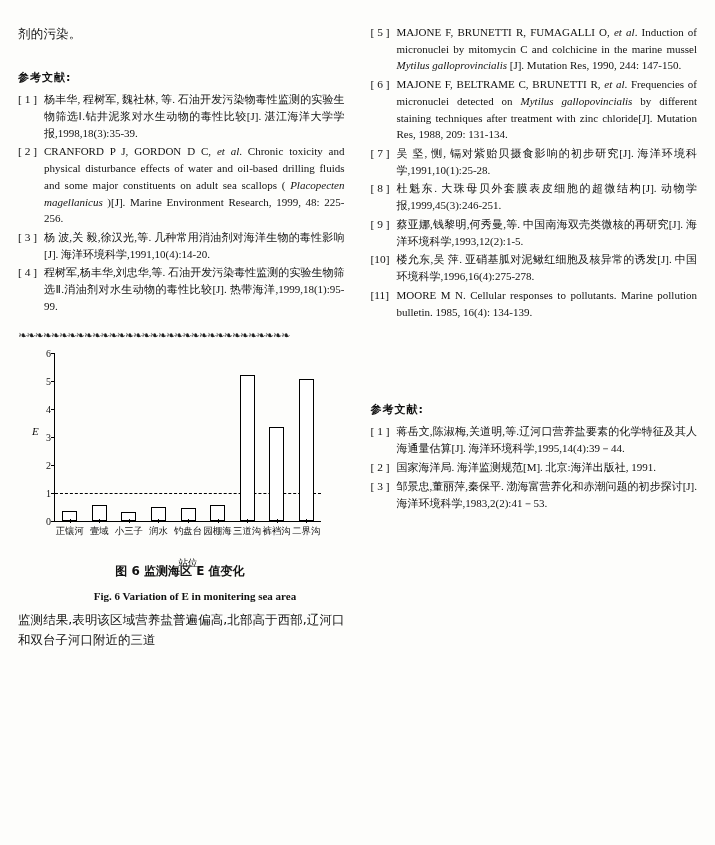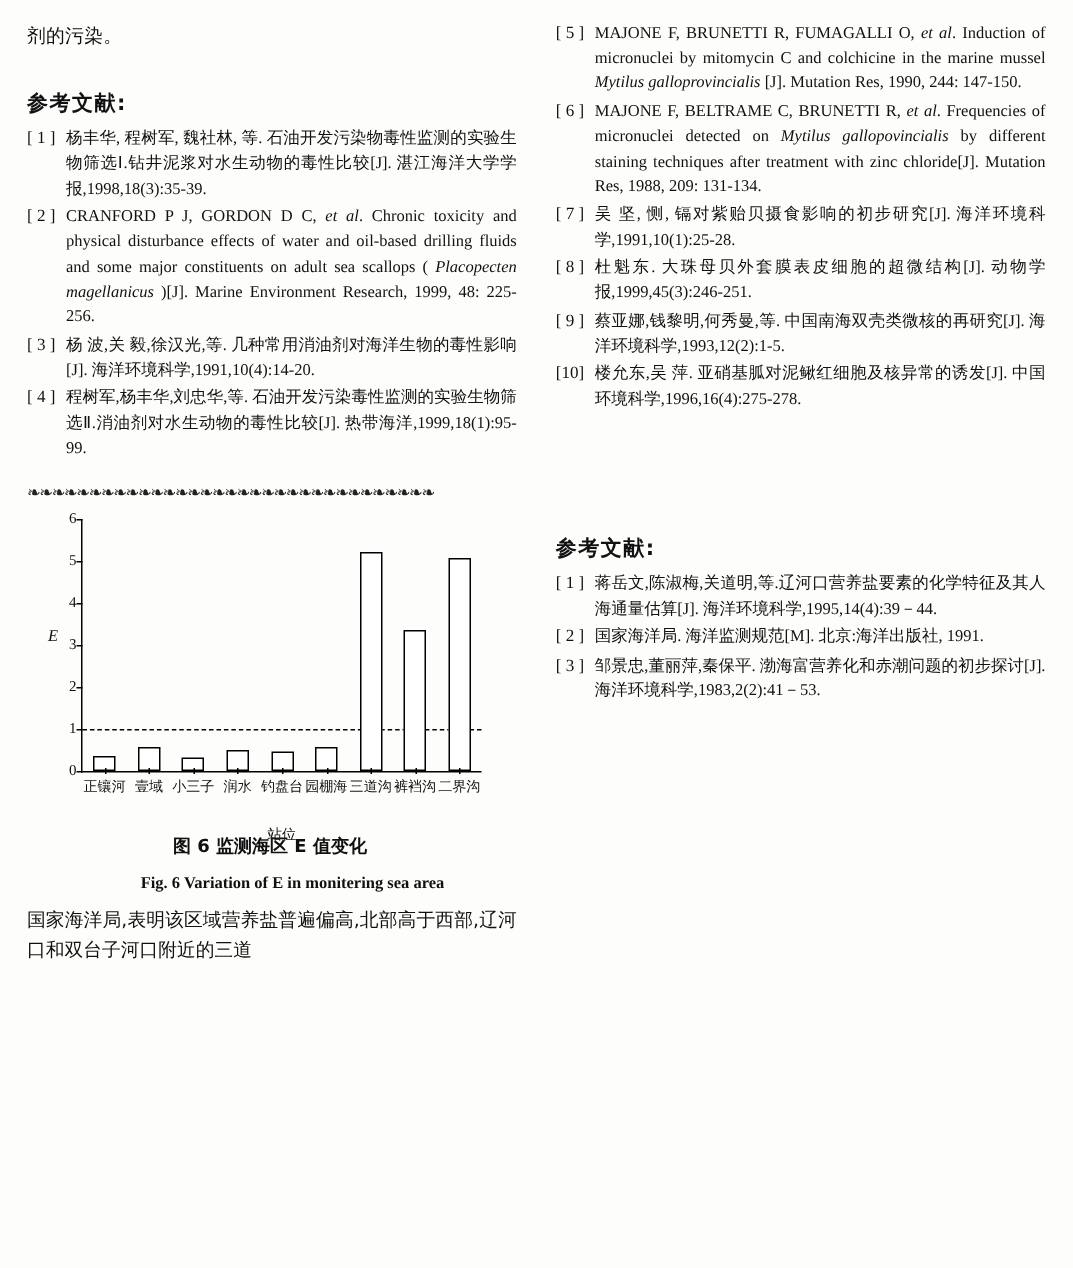--- a/index.html
+++ b/index.html
@@ -6,37 +6,37 @@
   body{
     width:715px;height:845px;
     background:#fdfdfb;
     font-family:"DejaVu Sans","Liberation Sans",sans-serif;
     color:#111;
     position:relative;
     overflow:hidden;
   }
   .page{
     position:absolute;inset:0;
-    padding:14px 18px 10px 18px;
+    padding:24px 18px 10px 18px;
     box-sizing:border-box;
   }
   .cols{
     display:flex;
     gap:26px;
     height:100%;
   }
   .col{width:336px;position:relative;}
   .col-left{}
   .col-right{}
   .para{
     font-size:12.5px;line-height:1.62;text-align:justify;
     letter-spacing:0.2px;
   }
   .heading{
-    font-size:14px;font-weight:bold;margin:0 0 6px 0;letter-spacing:1px;
+    font-size:11px;font-weight:bold;margin:0 0 6px 0;letter-spacing:1px;
   }
   .sec-gap{height:26px;}
 
   
   .reflist{margin:0;padding:0;list-style:none;}
   .refitem{
     display:flex;
     font-size:11.2px;
     line-height:1.52;
     margin-bottom:2px;
@@ -244,21 +244,21 @@
               <div class="xlab" style="left: 251.222px;">二界沟</div>
               <div class="xaxis-title">站位</div>
             </div>
         </div>
         <div class="figcap">图 6  监测海区 E 值变化</div>
         <div class="figcap-en">
           <span class="fg">Fig. 6  Variation of E in monitering sea area</span>
         </div>
       </div>
 
-      <div class="after-fig">国家海洋局,表明该区域营养盐普遍偏高,北部高于西部,辽河口和双台子河口附近的三道</div>
+      <div class="after-fig">监测结果,表明该区域营养盐普遍偏高,北部高于西部,辽河口和双台子河口附近的三道</div>
     </div>
 
     <div class="col col-right">
 
       <ul class="reflist">
         <li class="refitem">
           <span class="refnum">[ 5 ]</span>
           <span class="reftext">MAJONE F, BRUNETTI R, FUMAGALLI O, <i>et al</i>. Induction of micronuclei by mitomycin C and colchicine in the marine mussel <i>Mytilus galloprovincialis</i> [J]. Mutation Res, 1990, 244: 147-150.</span>
         </li>
         <li class="refitem">
@@ -273,20 +273,24 @@
           <span class="refnum">[ 8 ]</span>
           <span class="reftext cn">杜魁东. 大珠母贝外套膜表皮细胞的超微结构[J]. 动物学报,1999,45(3):246-251.</span>
         </li>
         <li class="refitem">
           <span class="refnum">[ 9 ]</span>
           <span class="reftext cn">蔡亚娜,钱黎明,何秀曼,等. 中国南海双壳类微核的再研究[J]. 海洋环境科学,1993,12(2):1-5.</span>
         </li>
         <li class="refitem">
           <span class="refnum">[10]</span>
           <span class="reftext cn">楼允东,吴 萍. 亚硝基胍对泥鳅红细胞及核异常的诱发[J]. 中国环境科学,1996,16(4):275-278.</span>
+        </li>
+        <li class="refitem">
+          <span class="refnum">[11]</span>
+          <span class="reftext">MOORE M N. Cellular responses to pollutants. Marine pollution bulletin. 1985, 16(4): 134-139.</span>
         </li>
       </ul>
 
       <div style="height:58px"></div>
 
 
       <div style="height:22px"></div>
 
       <div class="heading">参考文献:</div>
 

